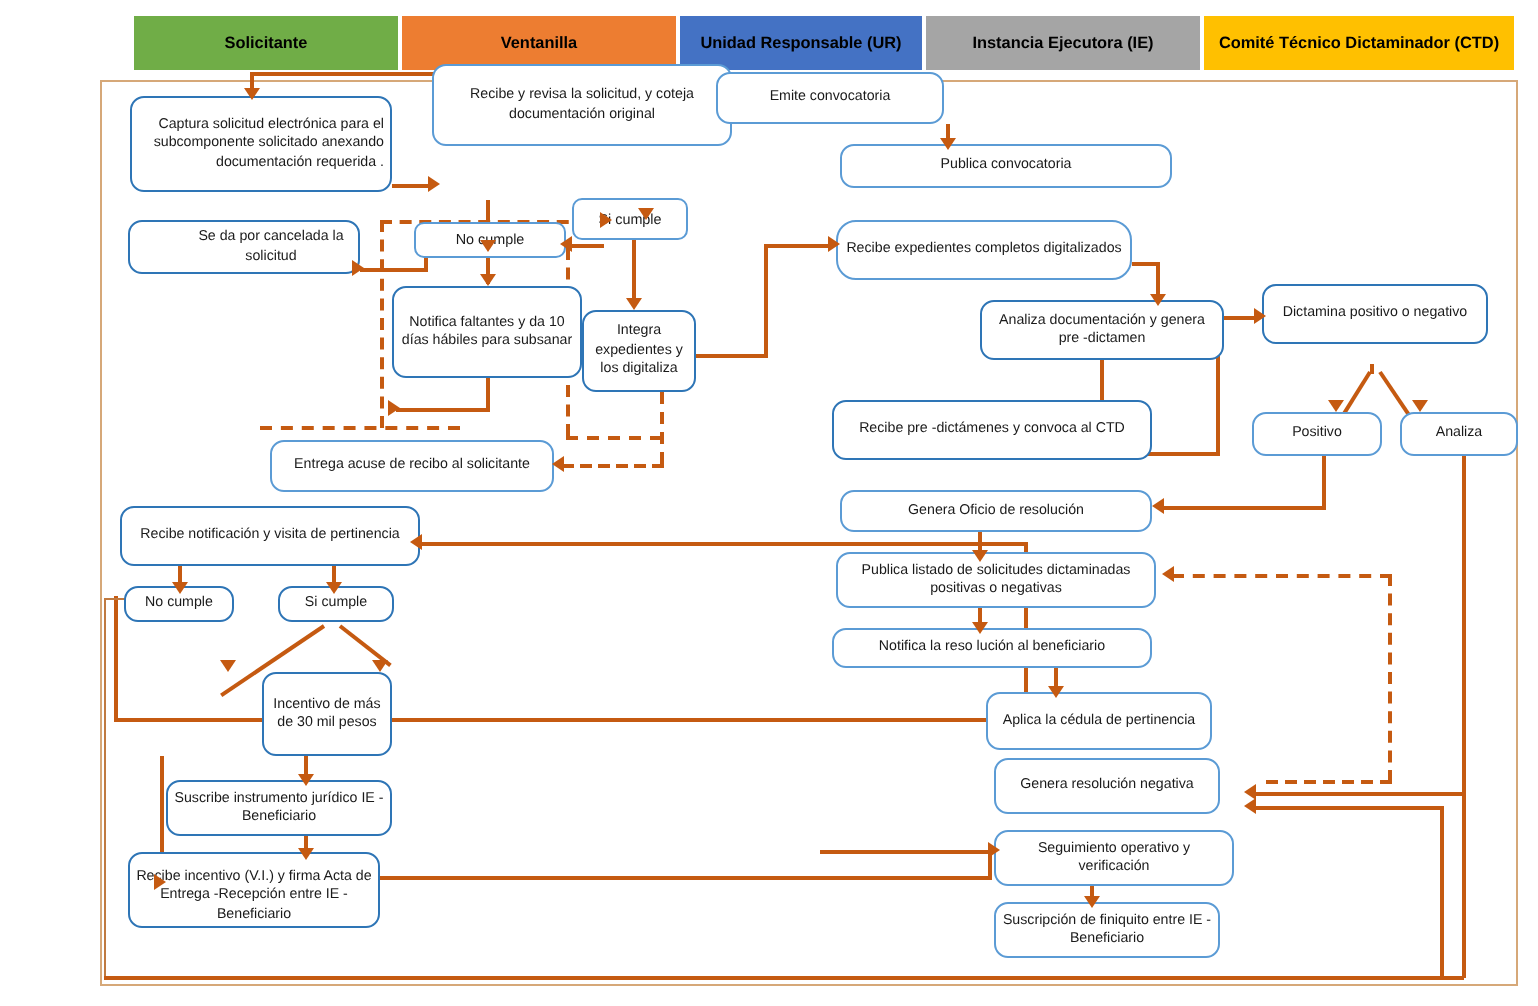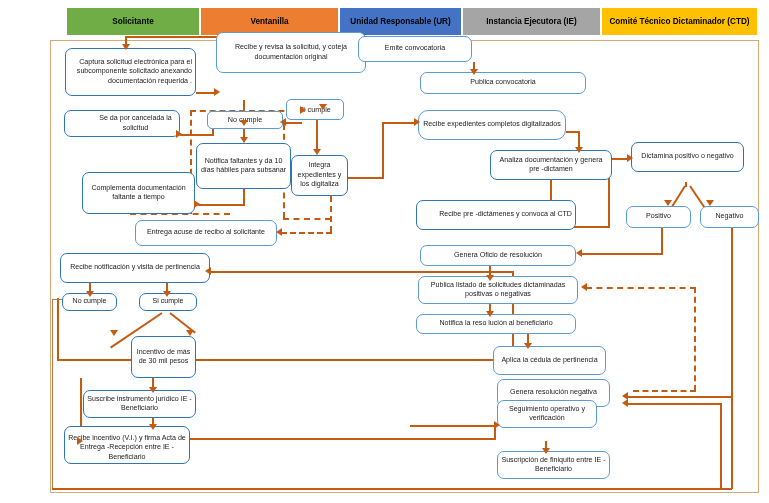--- a/index.html
+++ b/index.html
@@ -229,50 +229,47 @@
   </div>
 
   <div class="node thick" style="left:196px;top:143px;width:95px;height:46px;">
     <span>Notifica faltantes y da 10 días hábiles para subsanar</span>
   </div>
 
   <div class="node thick" style="left:291px;top:155px;width:57px;height:41px;">
     <span>Integra expedientes  y los digitaliza</span>
   </div>
 
-  <div class="node thick" style="left:82px;top:172px;width:113px;height:42px;">
-    <span>Complementa documentación faltante a tiempo</span>
-  </div>
 
   <div class="node" style="left:135px;top:220px;width:142px;height:26px;">
     <span>Entrega  acuse de recibo al solicitante</span>
   </div>
 
   <div class="node" style="left:418px;top:110px;width:148px;height:30px;border-radius:10px;">
     <span>Recibe expedientes completos digitalizados</span>
   </div>
 
   <div class="node thick" style="left:490px;top:150px;width:122px;height:30px;">
     <span>Analiza documentación y genera pre -dictamen</span>
   </div>
 
   <div class="node thick" style="left:631px;top:142px;width:113px;height:30px;">
     <span>Dictamina positivo o negativo</span>
   </div>
 
-  <div class="node thick" style="left:416px;top:200px;width:160px;height:30px;justify-content:flex-end;">
+  <div class="node thick" style="left:416px;top:200px;width:160px;height:30px;">
     <span>Recibe pre -dictámenes y convoca al CTD</span>
   </div>
 
   <div class="node" style="left:626px;top:206px;width:65px;height:22px;">
     <span>Positivo</span>
   </div>
 
   <div class="node" style="left:700px;top:206px;width:59px;height:22px;">
-    <span>Negativo</span>
+    <span>Analiza</span>
   </div>
 
   <div class="node" style="left:420px;top:245px;width:156px;height:21px;">
     <span>Genera Oficio de resolución</span>
   </div>
 
   <div class="node" style="left:418px;top:276px;width:160px;height:28px;">
     <span>Publica listado de solicitudes dictaminadas positivas o negativas</span>
   </div>
 
@@ -281,21 +278,21 @@
   </div>
 
   <div class="node" style="left:493px;top:346px;width:113px;height:29px;">
     <span>Aplica la  cédula de pertinencia</span>
   </div>
 
   <div class="node" style="left:497px;top:379px;width:113px;height:28px;">
     <span>Genera  resolución negativa</span>
   </div>
 
-  <div class="node" style="left:497px;top:400px;width:100px;height:28px;">
+  <div class="node" style="left:497px;top:415px;width:120px;height:28px;">
     <span>Seguimiento operativo y verificación</span>
   </div>
 
   <div class="node" style="left:497px;top:451px;width:113px;height:28px;">
     <span>Suscripción de finiquito entre IE - Beneficiario</span>
   </div>
 
   <div class="node thick" style="left:60px;top:253px;width:150px;height:30px;">
     <span>Recibe notificación y visita de pertinencia</span>
   </div>

